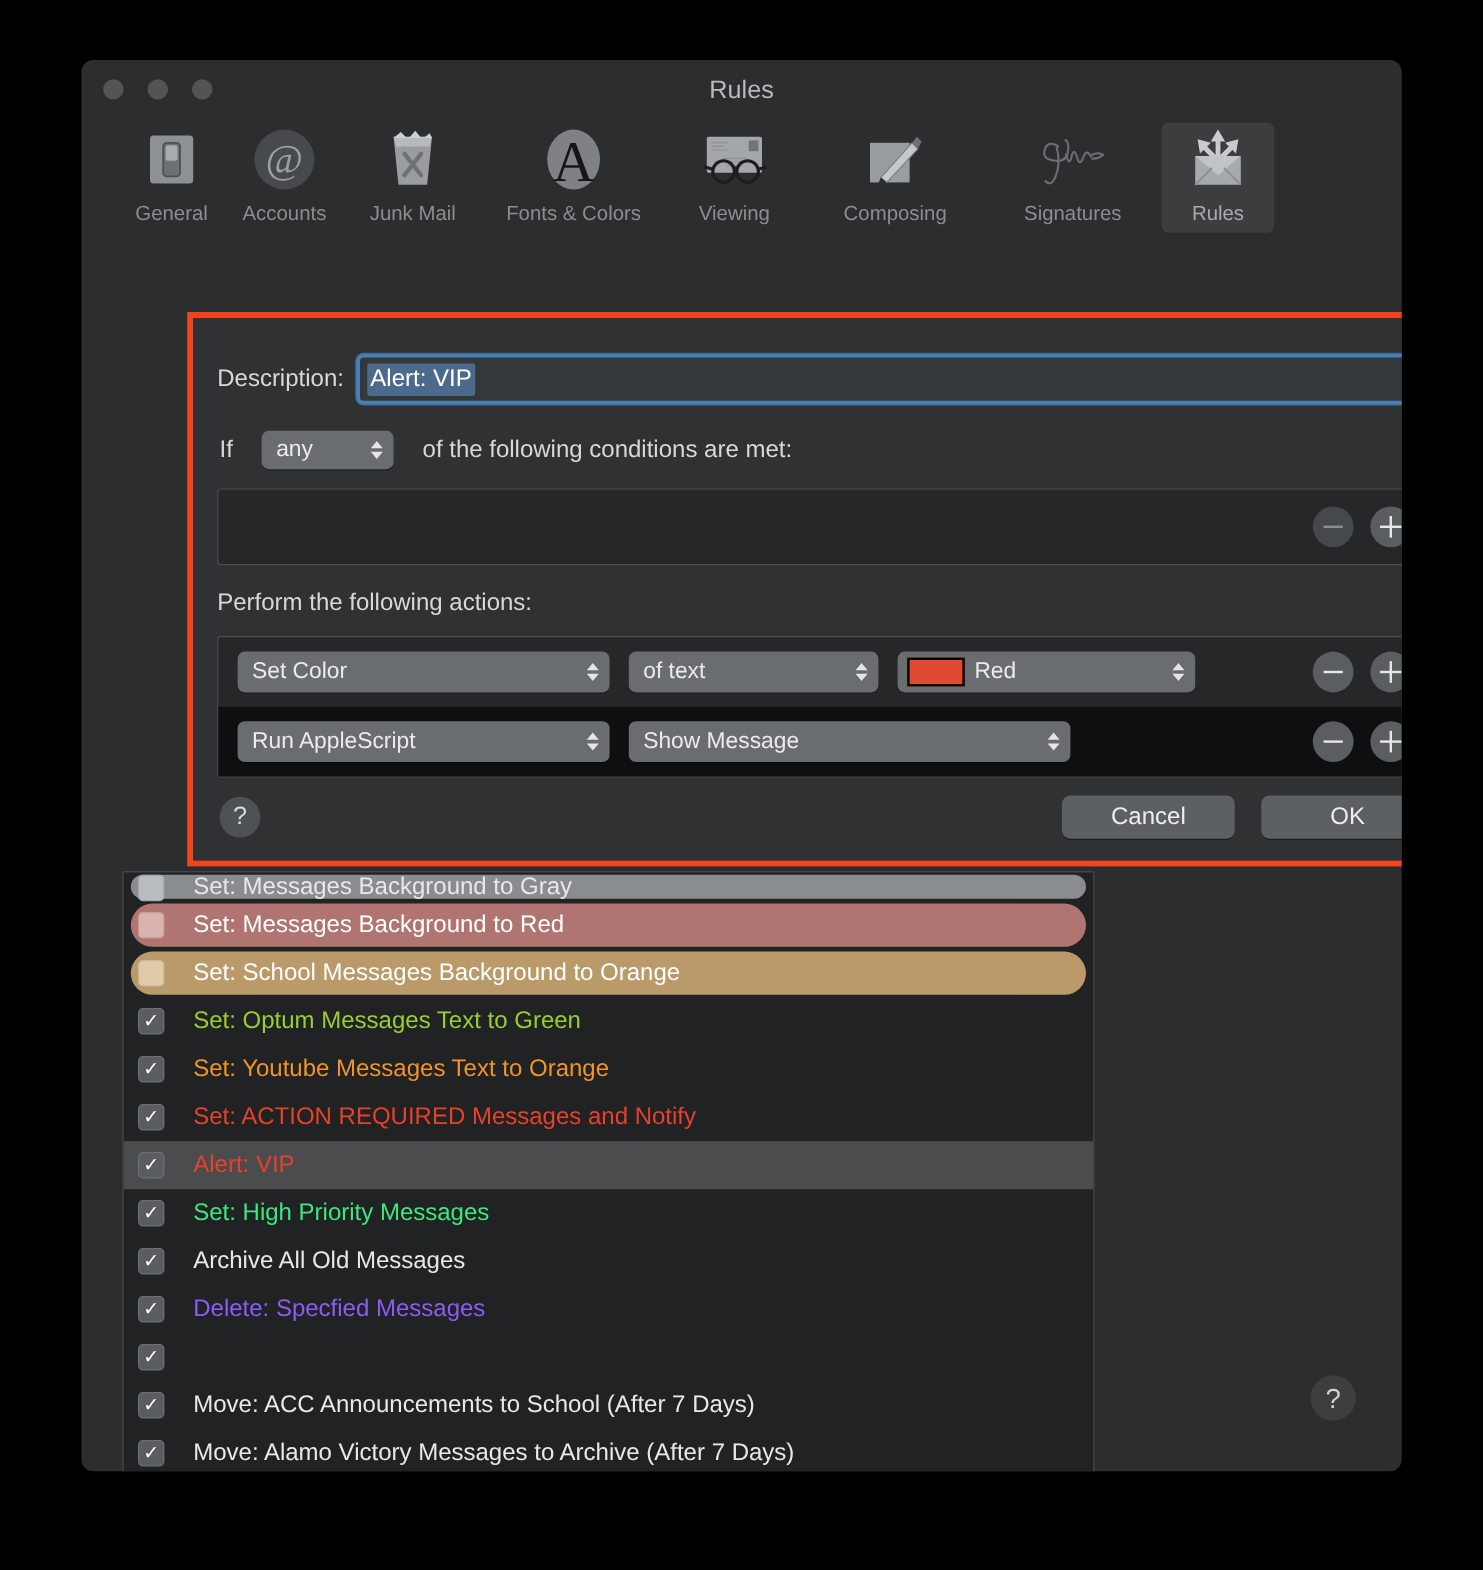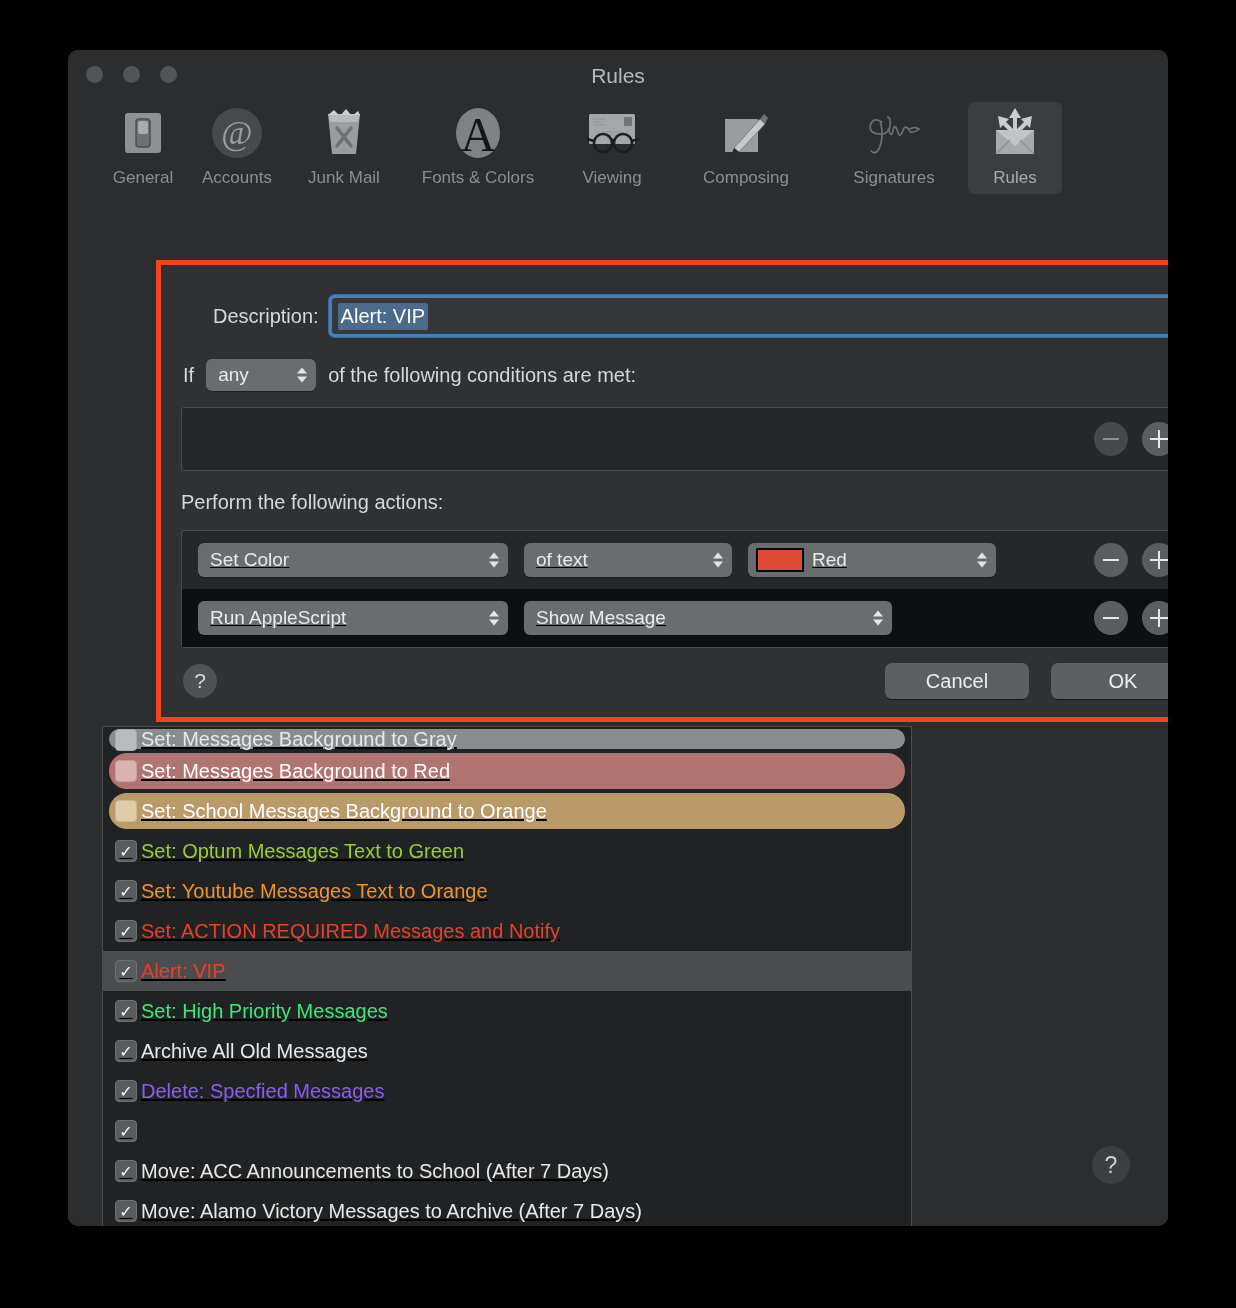--- a/index.html
+++ b/index.html
@@ -114,21 +114,20 @@
     height: 100%;
     background: #2f3132;
     padding: 22px 36px 0 20px;
   }
 
   .row-desc {
     display: flex;
     align-items: center;
     gap: 10px;
     margin-top: 8px;
-    margin-left: 32px;
   }
   .lbl {
     color: #d6d8da;
     font-size: 20px;
     white-space: nowrap;
   }
   .desc-field {
     flex: 1;
     height: 42px;
     background: #35383a;
@@ -143,21 +142,21 @@
     font-size: 20px;
     color: #ffffff;
     background: #4b6a8c;
     padding: 2px 3px;
     border-radius: 2px;
   }
 
   .row-if {
     display: flex;
     align-items: center;
-    gap: 12px;
+    gap: 24px;
     margin-top: 22px;
     padding-left: 2px;
   }
 
   
   .popup {
     position: relative;
     height: 32px;
     background: #6a6d6f;
     border-radius: 6px;
@@ -235,21 +234,20 @@
   .circ-btn.minus::after  { width: 0; height: 0; }
   .circ-btn.minus.dim::before { background: #8c8f91; }
   .circ-btn.plus::before { width: 18px; height: 2px; }
   .circ-btn.plus::after  { width: 2px; height: 18px; }
 
   .action-row {
     display: flex;
     align-items: center;
     gap: 16px;
     padding: 12px 16px;
-    text-decoration: underline;
   }
   .action-row.alt { background: #0e0f10; }
   .act-a { width: 310px; height: 34px; }
   .act-b { width: 208px; height: 34px; }
   .act-b-wide { width: 368px; height: 34px; }
   .act-c { width: 248px; height: 34px; padding-left: 64px; }
   .swatch {
     position: absolute;
     left: 8px; top: 50%;
     transform: translateY(-50%);
@@ -310,22 +308,21 @@
     width: 810px;
     border: 1px solid #4b4d4f;
     background: #202223;
     overflow: hidden;
   }
   .rule-row {
     height: 40px;
     display: flex;
     align-items: center;
     padding-left: 12px;
-    gap: 4px;
-    text-decoration: underline;
+    gap: 24px;
   }
   .rule-row.sel { background: #4a4c4e; }
   .chk {
     width: 22px; height: 22px;
     border-radius: 4px;
     background: #5a5d5f;
     border: 1px solid #6e7173;
     display: flex;
     align-items: center;
     justify-content: center;

